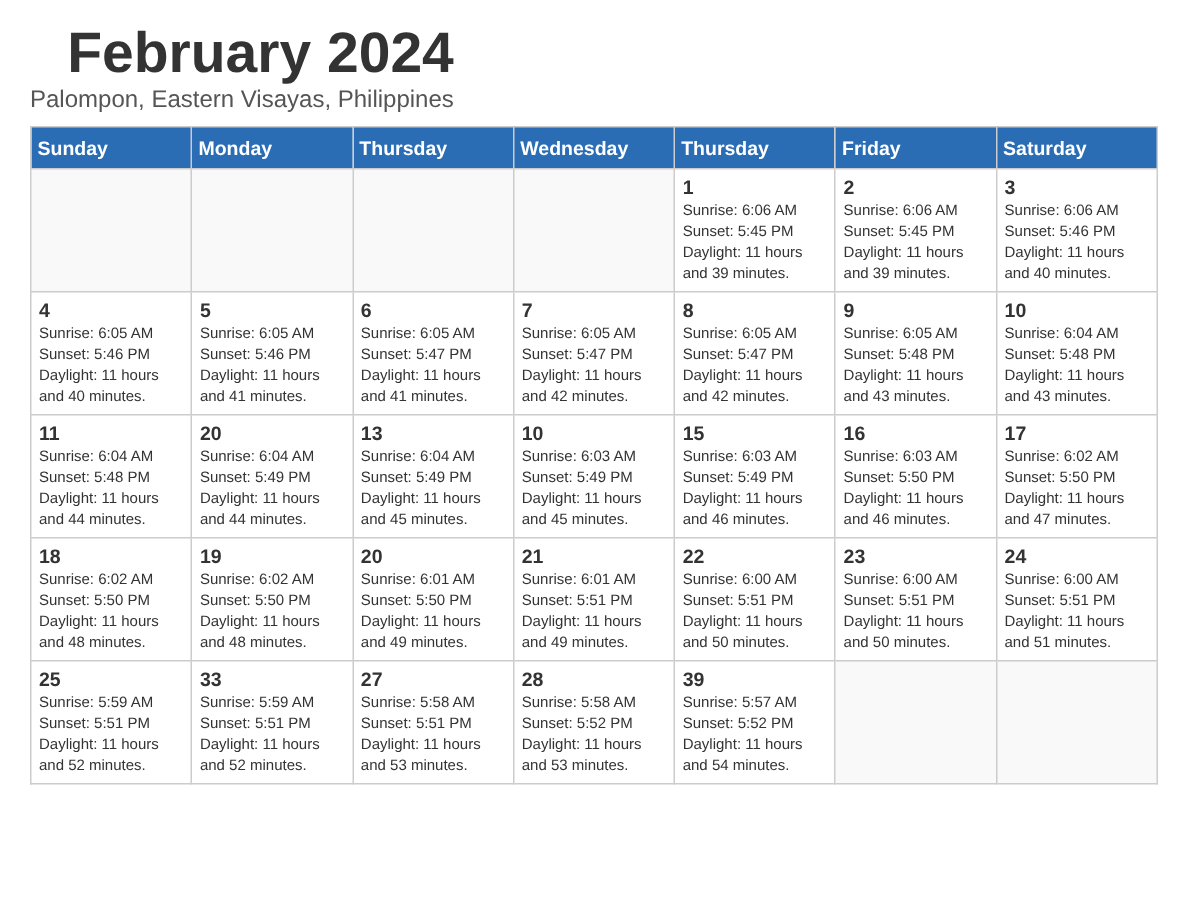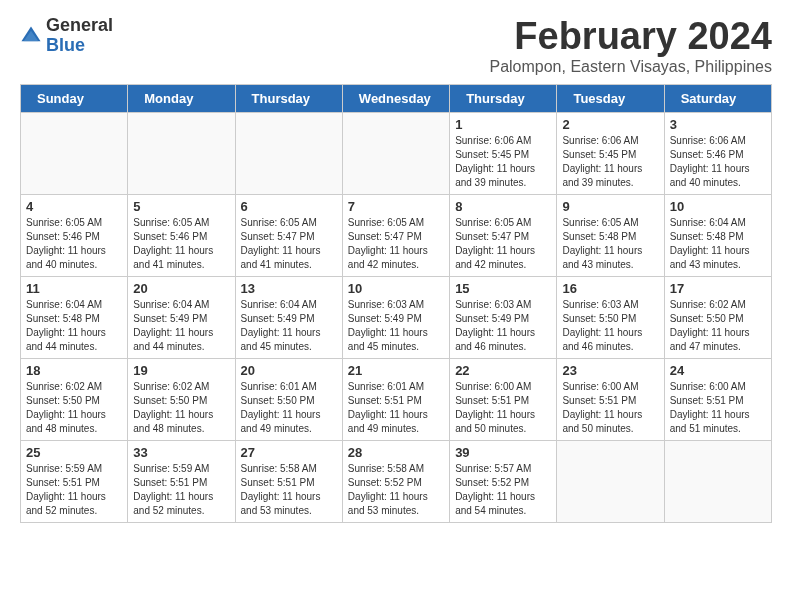--- a/index.html
+++ b/index.html
@@ -46,21 +46,21 @@
     .calendar {
       width: 100%;
       border-collapse: collapse;
       border: 1px solid #ccc;
     }
     .calendar th {
       background-color: #2a6db5;
       color: #fff;
       font-size: 13px;
       font-weight: bold;
-      padding: 6px 16px;
+      padding: 6px 4px;
       text-align: left;
       border: 1px solid #ccc;
     }
     .calendar td {
       vertical-align: top;
       border: 1px solid #ccc;
       padding: 4px 5px;
       font-size: 10.5px;
       color: #333;
       background: #fff;
@@ -80,45 +80,35 @@
     .cell-info {
       font-size: 10px;
       color: #333;
       line-height: 1.4;
     }
   </style>
 </head>
 <body>
 
 <div class="header-section">
-  <div class="logo">
-    <svg class="logo-icon" viewBox="0 0 30 30" xmlns="http://www.w3.org/2000/svg">
-      <polygon points="15,2 28,22 2,22" fill="#2a6db5"></polygon>
-      <polygon points="15,8 25,22 5,22" fill="#5b9bd5" opacity="0.5"></polygon>
-    </svg>
-    <div class="logo-text">
-      <span style="font-size:18px;font-weight:bold;color:#333;">General</span>
-      <span style="font-size:18px;font-weight:bold;color:#2a6db5;">Blue</span>
-    </div>
-  </div>
   <div class="title-section">
     <div class="month-title">February 2024</div>
     <div class="location-title">Palompon, Eastern Visayas, Philippines</div>
   </div>
 </div>
 
 <table class="calendar">
   <thead>
     <tr>
     <th>Sunday</th>
         <th>Monday</th>
         <th>Thursday</th>
         <th>Wednesday</th>
         <th>Thursday</th>
-        <th>Tuesday</th>
+        <th>Friday</th>
         <th>Saturday</th>
       </tr>
   </thead>
   <tbody id="calendar-body">
   <tr>
         <td class="empty"></td>
         <td class="empty"></td>
         <td class="empty"></td>
         <td class="empty"></td>
         <td>

